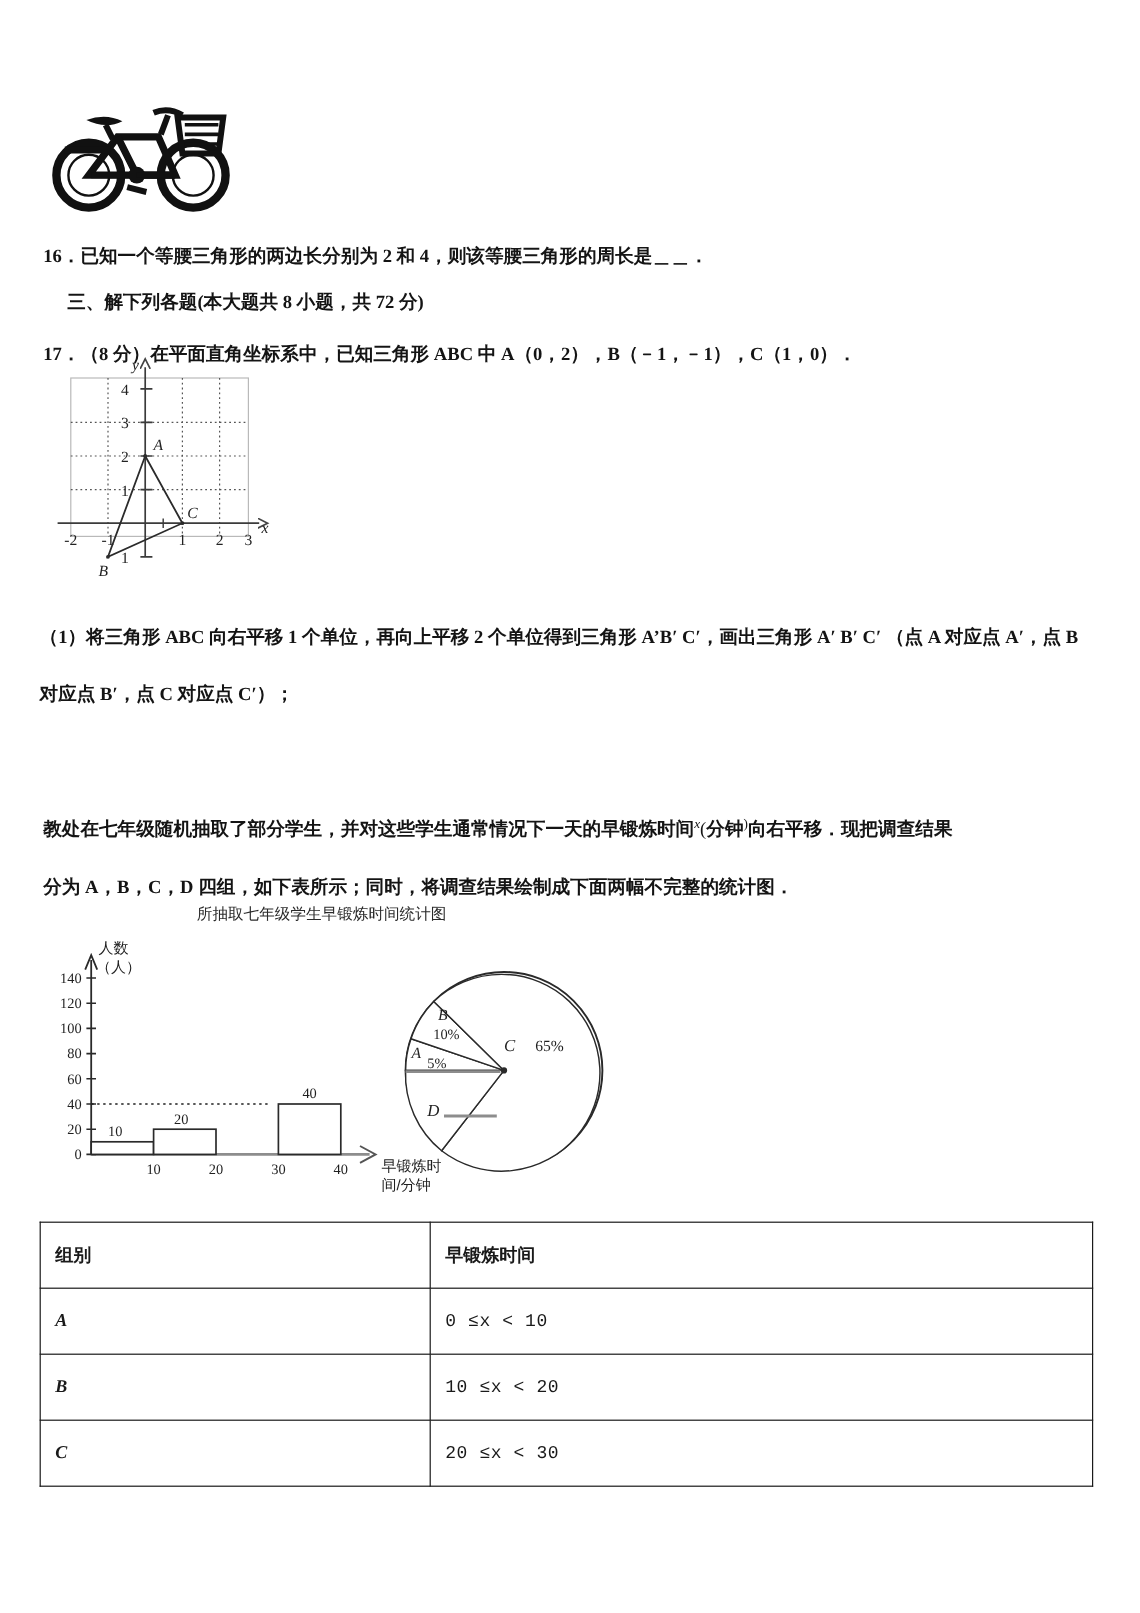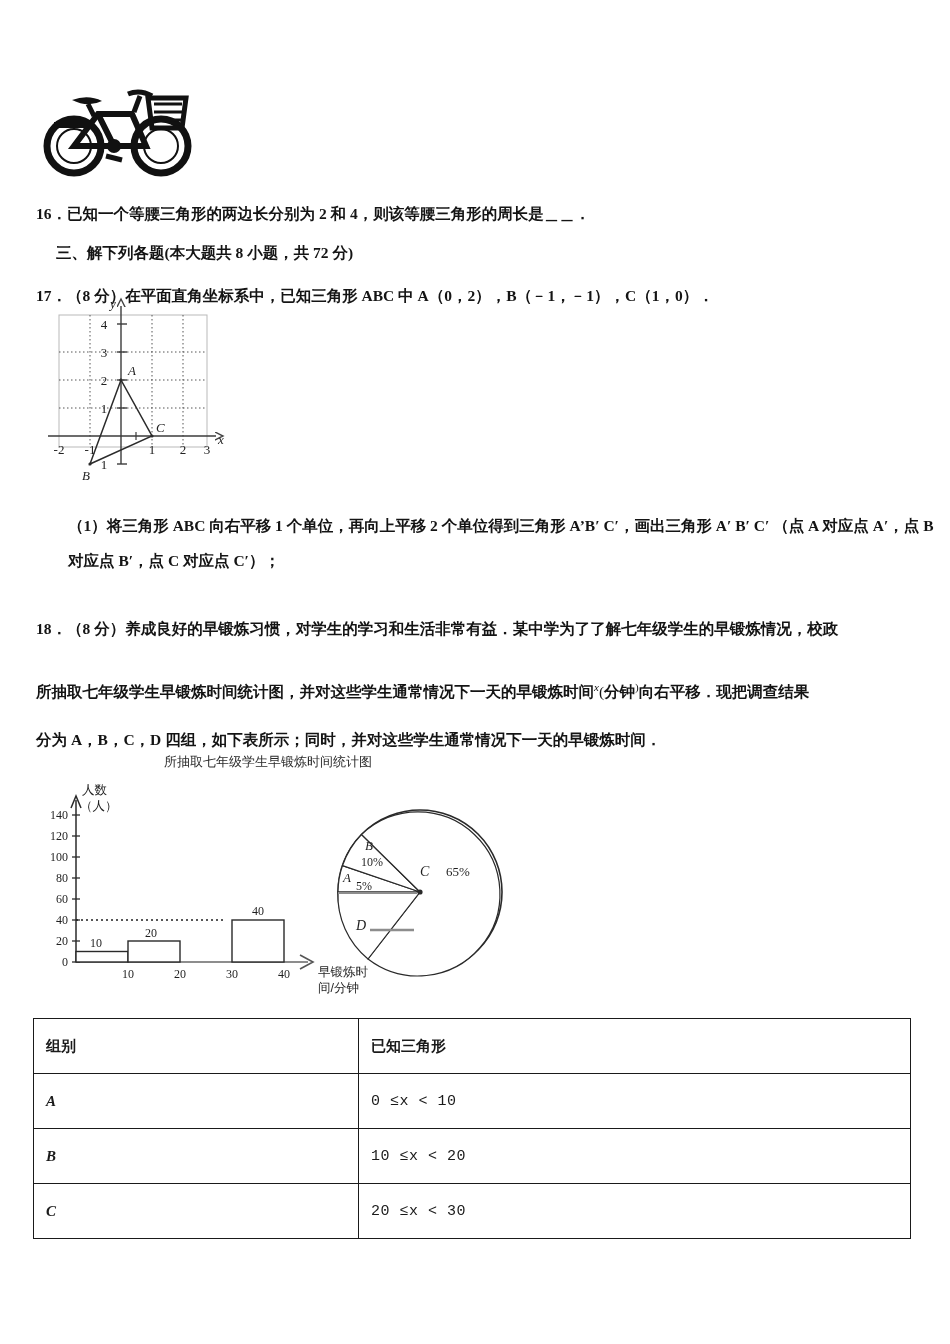--- a/index.html
+++ b/index.html
@@ -195,32 +195,29 @@
       <text x="112" y="162" font-family="Liberation Serif, serif" font-size="13" fill="#222" text-anchor="middle">1</text>
       <text x="143" y="162" font-family="Liberation Serif, serif" font-size="13" fill="#222" text-anchor="middle">2</text>
       <text x="167" y="162" font-family="Liberation Serif, serif" font-size="13" fill="#222" text-anchor="middle">3</text>
 
       <text x="88" y="83" font-family="Liberation Serif, serif" font-size="13" font-style="italic" fill="#222">A</text>
       <text x="42" y="188" font-family="Liberation Serif, serif" font-size="13" font-style="italic" fill="#222">B</text>
       <text x="116" y="140" font-family="Liberation Serif, serif" font-size="13" font-style="italic" fill="#222">C</text>
     </svg>
   </div>
 
-  <div class="txt wrap" style="left:68px; top:508px; width:866px; line-height:35px;">（1）将三角形 ABC 向右平移 1 个单位，再向上平移 2 个单位得到三角形 A’B′ C′，画出三角形 A′ B′ C′ （点 A 对应点 A′，点 B 对应点 B′，点 C 对应点 C′）；</div>
-
-
-  <div class="txt" style="left:36px; top:618px;">
-    <span>18．</span><span>（8 分）</span><span>养成良好的早锻炼习惯，对学生的学习和生活非常有益．某中学为了了解七年级学生的早锻炼情况，校政</span>
-  </div>
+  <div class="txt wrap" style="left:33px; top:508px; width:866px; line-height:47px;">（1）将三角形 ABC 向右平移 1 个单位，再向上平移 2 个单位得到三角形 A’B′ C′，画出三角形 A′ B′ C′ （点 A 对应点 A′，点 B 对应点 B′，点 C 对应点 C′）；</div>
+
+
 
   <div class="txt" style="left:36px; top:676px;">
-    <span>所抽取七年级学生早锻炼时间统计图，并对这些学生通常情况下一天的早锻炼时间</span><span class="sup-inline" style="font-style:italic; font-weight:normal;"><span>x</span></span><span style="font-weight:normal;">(</span><span style="font-weight:bold;">分钟</span><span class="sup-inline" style="font-weight:normal;">)</span><span>向右平移．现把调查结果</span>
-  </div>
-
-  <div class="txt" style="left:36px; top:729px;">分为 A，B，C，D 四组，如下表所示；同时，并对这些学生通常情况下一天的早锻炼时间．</div>
+    <span>教处在七年级随机抽取了部分学生，并对这些学生通常情况下一天的早锻炼时间</span><span class="sup-inline" style="font-style:italic; font-weight:normal;"><span>x</span></span><span style="font-weight:normal;">(</span><span style="font-weight:bold;">分钟</span><span class="sup-inline" style="font-weight:normal;">)</span><span>向右平移．现把调查结果</span>
+  </div>
+
+  <div class="txt" style="left:36px; top:729px;">分为 A，B，C，D 四组，如下表所示；同时，将调查结果绘制成下面两幅不完整的统计图．</div>
 
   <div class="chartwrap">
     <svg viewBox="0 0 520 250" width="520" height="250">
 
       <text id="chart-title" x="250" y="14" font-family="Liberation Sans, sans-serif" font-size="13" fill="#2a2a2a" text-anchor="middle">所抽取七年级学生早锻炼时间统计图</text>
 
       <line x1="58" y1="210" x2="58" y2="48" stroke="#2a2a2a" stroke-width="1.5"></line>
       <path d="M53,56 L58,44 L63,56" fill="none" stroke="#2a2a2a" stroke-width="1.5"></path>
 
       <line x1="58" y1="210" x2="290" y2="210" stroke="#8d8d8d" stroke-width="2.2"></line>
@@ -294,21 +291,21 @@
 
         <line x1="320" y1="141" x2="399" y2="141" stroke="#8d8d8d" stroke-width="2.2"></line>
       </g>
     </svg>
   </div>
 
   <table class="datatable">
     <tbody>
       <tr>
         <td class="c1 hd">组别</td>
-        <td class="hd">已知三角形</td>
+        <td class="hd">早锻炼时间</td>
       </tr>
       <tr>
         <td class="c1 grp">A</td>
         <td class="mathcell">0 ≤x &lt; 10</td>
       </tr>
       <tr>
         <td class="c1 grp">B</td>
         <td class="mathcell">10 ≤x &lt; 20</td>
       </tr>
       <tr>

